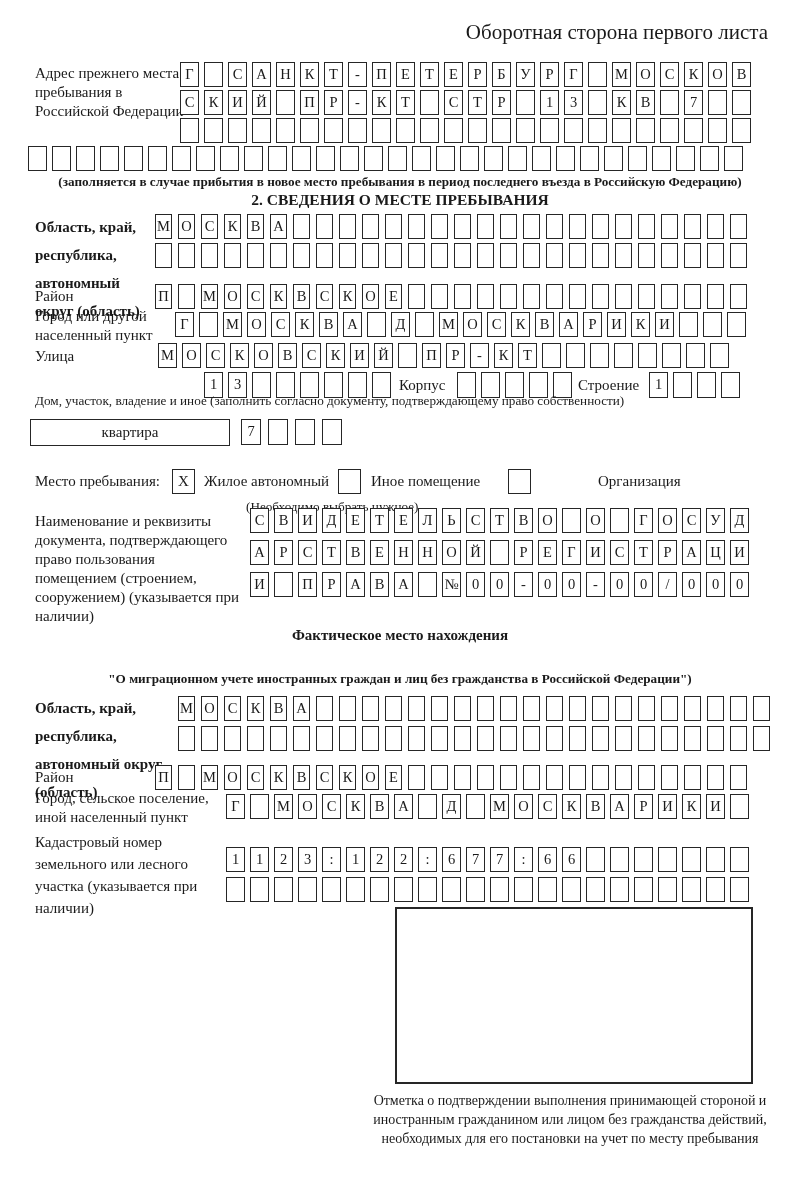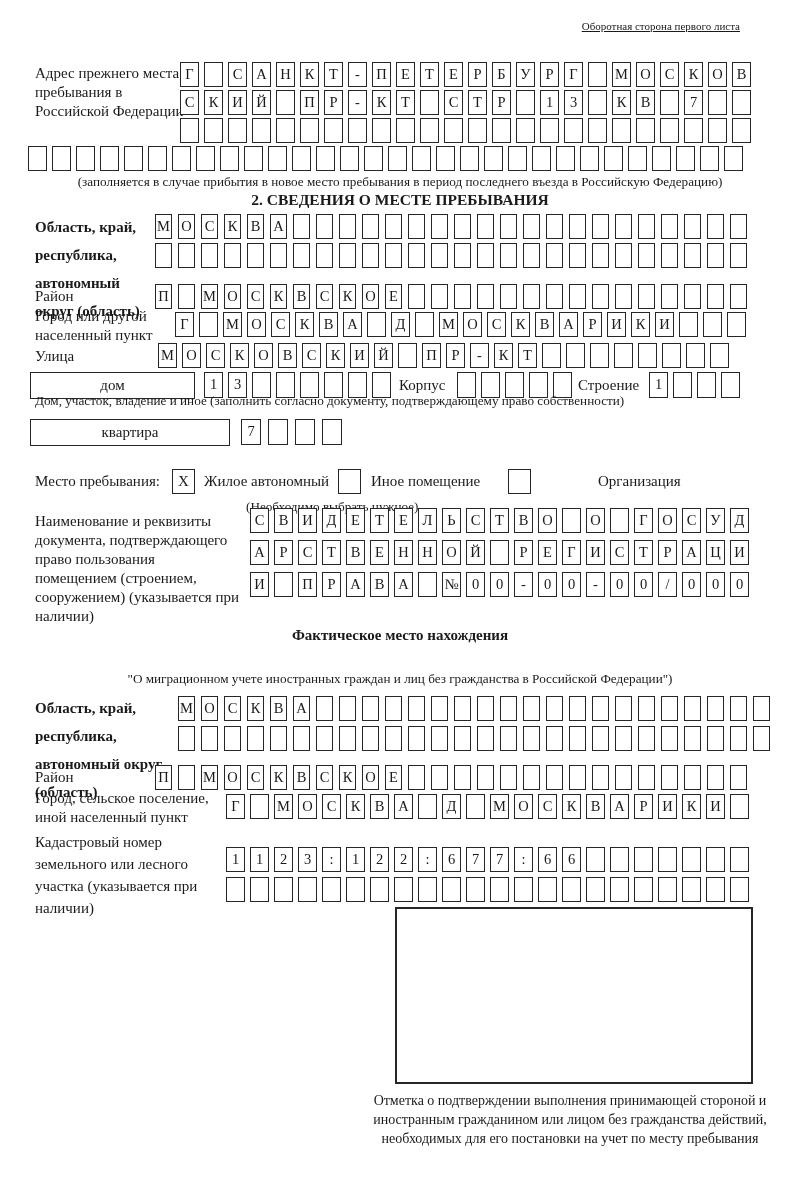--- a/index.html
+++ b/index.html
@@ -2,42 +2,42 @@
 <html><head>
 <meta charset="utf-8">
 <style>
   html,body{margin:0;padding:0;background:#ffffff;}
   .page{position:relative;width:800px;height:1180px;background:#fff;
         font-family:"Liberation Serif",serif;color:#1a1a1a;overflow:hidden;}
   .abs{position:absolute;}
   .lbl{position:absolute;font-size:15px;line-height:19px;}
   .lbl24{line-height:28px;font-weight:bold;}
   .cap{position:absolute;font-size:13.2px;line-height:17px;}
-  .center{left:0;width:800px;text-align:center;}
+  .center{left:0;width:800px;text-align:center;font-weight:bold;}
   .title{position:absolute;font-weight:bold;font-size:15.5px;}
   .cells{position:absolute;display:flex;}
   .cell{box-sizing:border-box;flex:none;border:1.6px solid #262626;height:25px;
         text-align:center;font-size:14.5px;line-height:22px;background:#fff;}
   .cells-a{gap:5px}  .cells-a .cell{width:19px;}   
   .cells-b{gap:6px}  .cells-b .cell{width:17px;}   
   .cells-k{gap:5px}  .cells-k .cell{width:19px;}   
   .cells-h{gap:5px}  .cells-h .cell{width:19px;height:26px;line-height:23px;} 
   .cells-q{gap:7px}  .cells-q .cell{width:20px;height:26px;line-height:23px;} 
   .wbox{position:absolute;box-sizing:border-box;border:1.6px solid #262626;height:27px;
         text-align:center;font-size:15px;line-height:24px;}
   .chk{position:absolute;box-sizing:border-box;border:1.6px solid #262626;width:23px;height:25px;
        text-align:center;font-size:15px;line-height:22px;}
   .bigbox{position:absolute;box-sizing:border-box;border:2px solid #262626;background:#fff;}
 </style>
 </head>
 <body>
 
 <div class="page">
 
-  <div class="abs" style="top:20px;right:60px;font-size:11px;text-decoration:underline;">Оборотная сторона первого листа</div>
+  <div class="abs" style="top:20px;right:32px;font-size:21px;">Оборотная сторона первого листа</div>
 
   <div class="lbl" style="left:35px;top:64px;width:150px;">Адрес прежнего места пребывания в Российской Федерации</div>
   <div class="cells cells-a" style="left:180px;top:62px;">
       <span class="cell">Г</span>
       <span class="cell"></span>
       <span class="cell">С</span>
       <span class="cell">А</span>
       <span class="cell">Н</span>
       <span class="cell">К</span>
       <span class="cell">Т</span>
@@ -284,21 +284,20 @@
       <span class="cell"></span>
       <span class="cell"></span>
       <span class="cell"></span>
       <span class="cell"></span>
       <span class="cell"></span>
       <span class="cell"></span>
       <span class="cell"></span>
       <span class="cell"></span>
     </div>
 
-  <div class="wbox" style="left:30px;top:372px;width:165px;">дом</div>
   <div class="cells cells-h" style="left:204px;top:372px;">
       <span class="cell">1</span>
       <span class="cell">3</span>
       <span class="cell"></span>
       <span class="cell"></span>
       <span class="cell"></span>
       <span class="cell"></span>
       <span class="cell"></span>
       <span class="cell"></span>
     </div>

